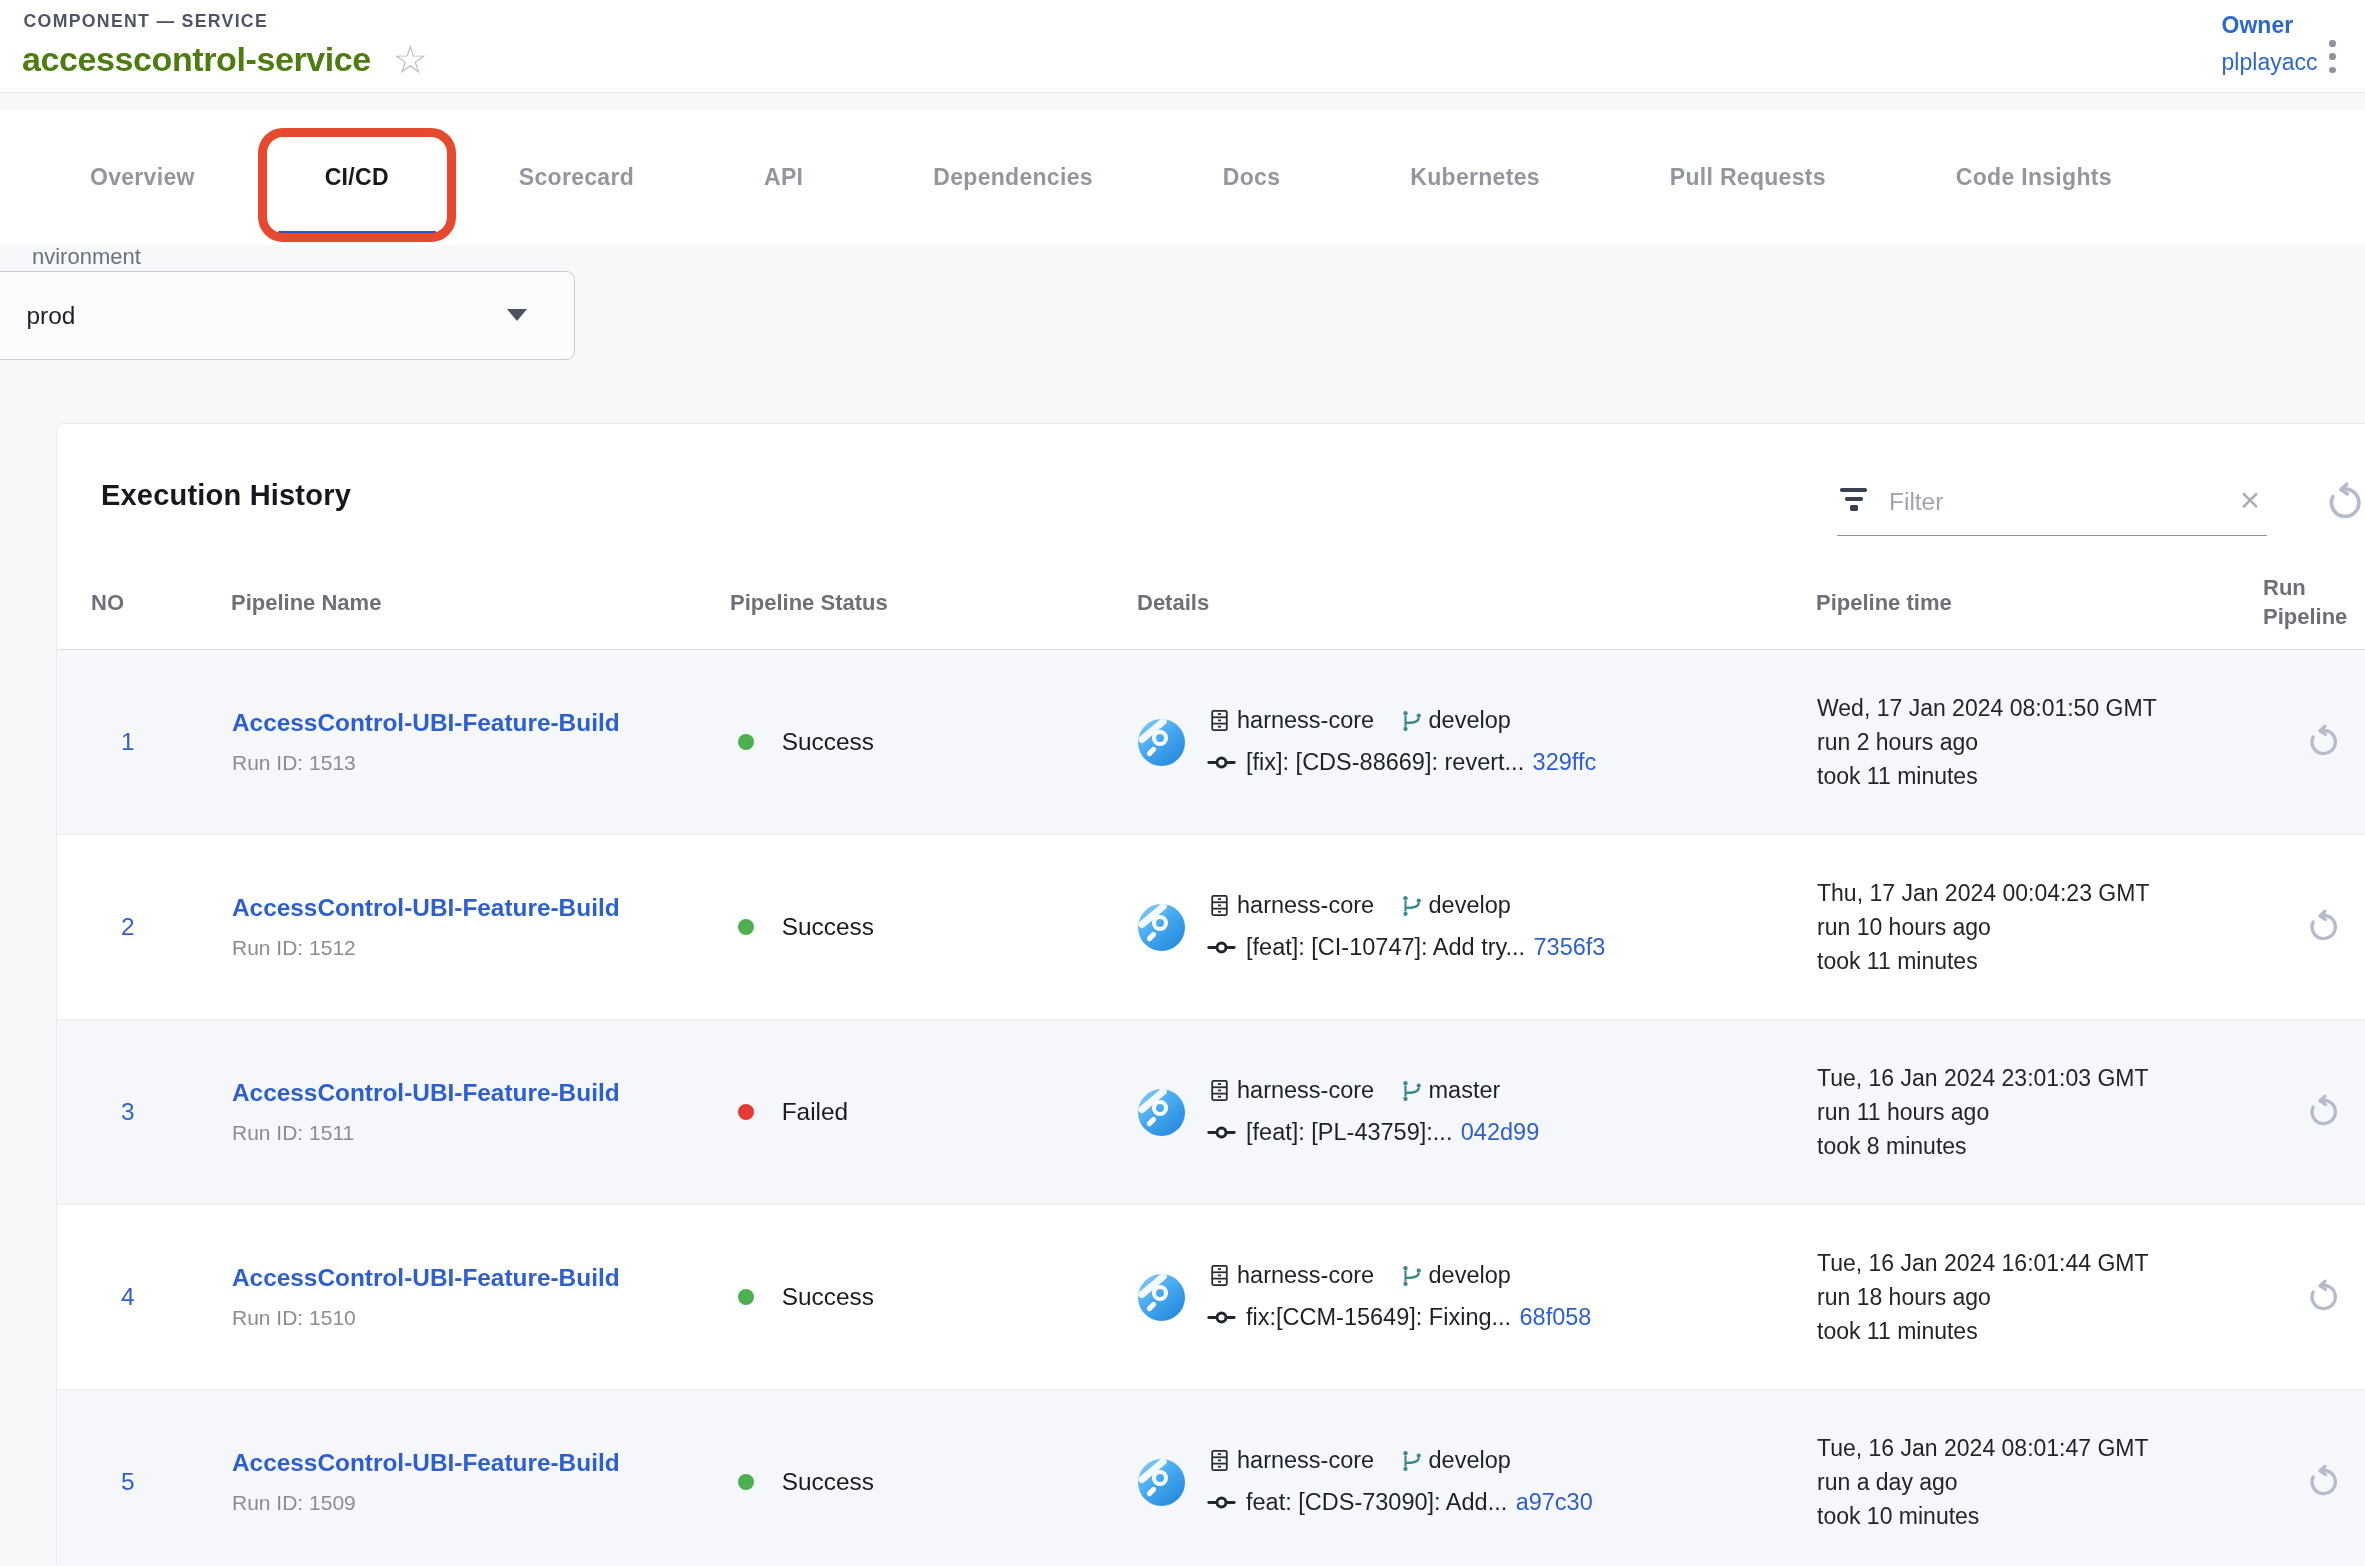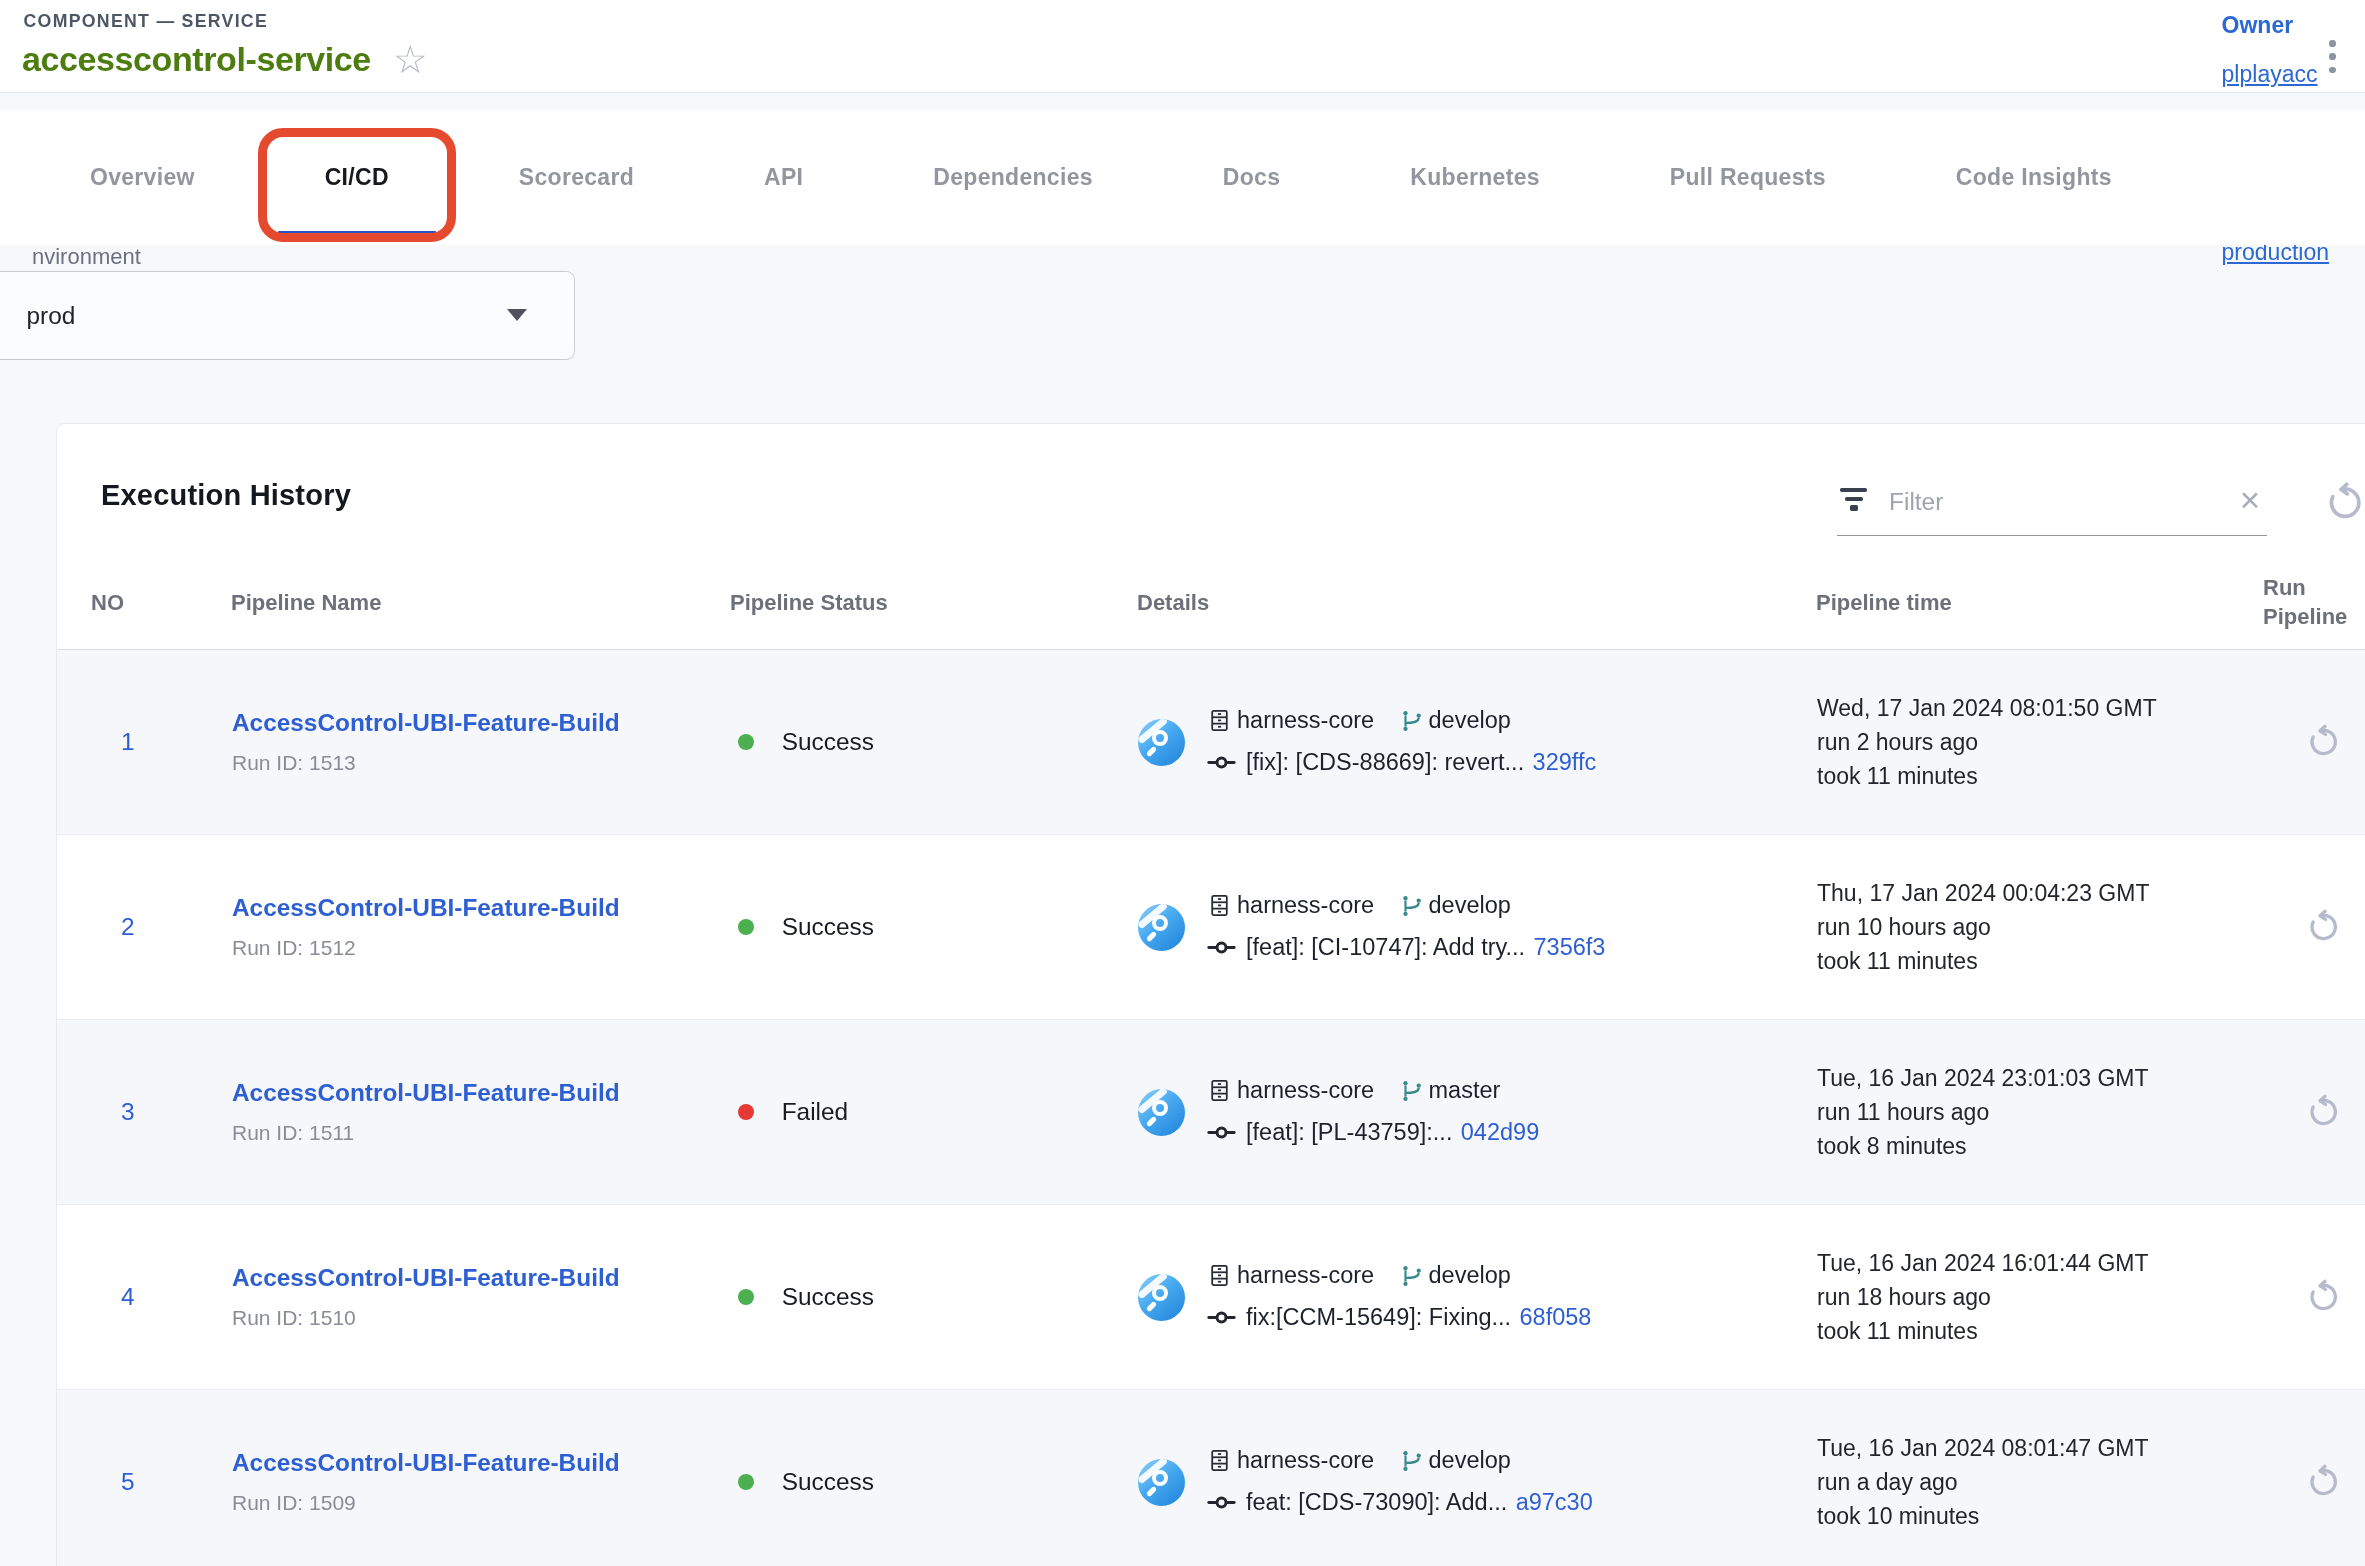--- a/index.html
+++ b/index.html
@@ -7,21 +7,21 @@
   body { background:#f7f8fa; font-family:"Liberation Sans", sans-serif; position:relative; }
 
   
   .page-header { position:absolute; top:0; left:0; width:100%; height:93px; background:#fff; border-bottom:1.7px solid #e6e7ec; }
   .kicker { position:absolute; left:23.5px; top:11px; font-size:17.7px; font-weight:600; color:#4e5565; letter-spacing:1.3px; }
   .title-row { position:absolute; left:22px; top:40px; display:flex; align-items:center; }
   .page-title { font-size:34px; font-weight:700; color:#4d7c0f; letter-spacing:-0.4px; }
   .star { font-size:39px; color:#b6bac7; margin-left:22px; line-height:1; cursor:pointer; }
   .header-meta { position:absolute; top:11.8px; right:37px; display:flex; gap:92px;flex-direction:column; }
   .meta-block .meta-label { font-size:23px; font-weight:700; color:#2c68d4; }
-  .meta-block .meta-value { font-size:23px; color:#2c68d4; margin-top:22px;text-decoration:underline; }
+  .meta-block .meta-value { font-size:23px; color:#2c68d4; margin-top:10px; }
   .meta-block.lifecycle { margin-top:10px; }
   .kebab { position:absolute; right:25px; top:35px; display:flex; flex-direction:column; gap:6.7px; padding:5px; cursor:pointer; }
   .kebab i { width:6.7px; height:6.7px; border-radius:50%; background:#8d93a0; }
 
   
   .tabbar { position:absolute; top:110px; left:0; width:100%; height:135px; background:#fff; display:flex; align-items:center; padding-left:90px; gap:130px; }
   .tab { position:relative; height:100%; display:flex; align-items:center; font-size:23px; font-weight:600; color:#94969f; letter-spacing:0.3px; cursor:pointer; white-space:nowrap; }
   .tab .underline, .tab .annotation { display:none; }
   .tab.active { color:#17191f; font-weight:700; }
   .tab.active .underline { display:block; position:absolute; left:-47px; right:-47px; bottom:9.2px; height:5px; background:#2853c4; border-radius:0.8px; }

